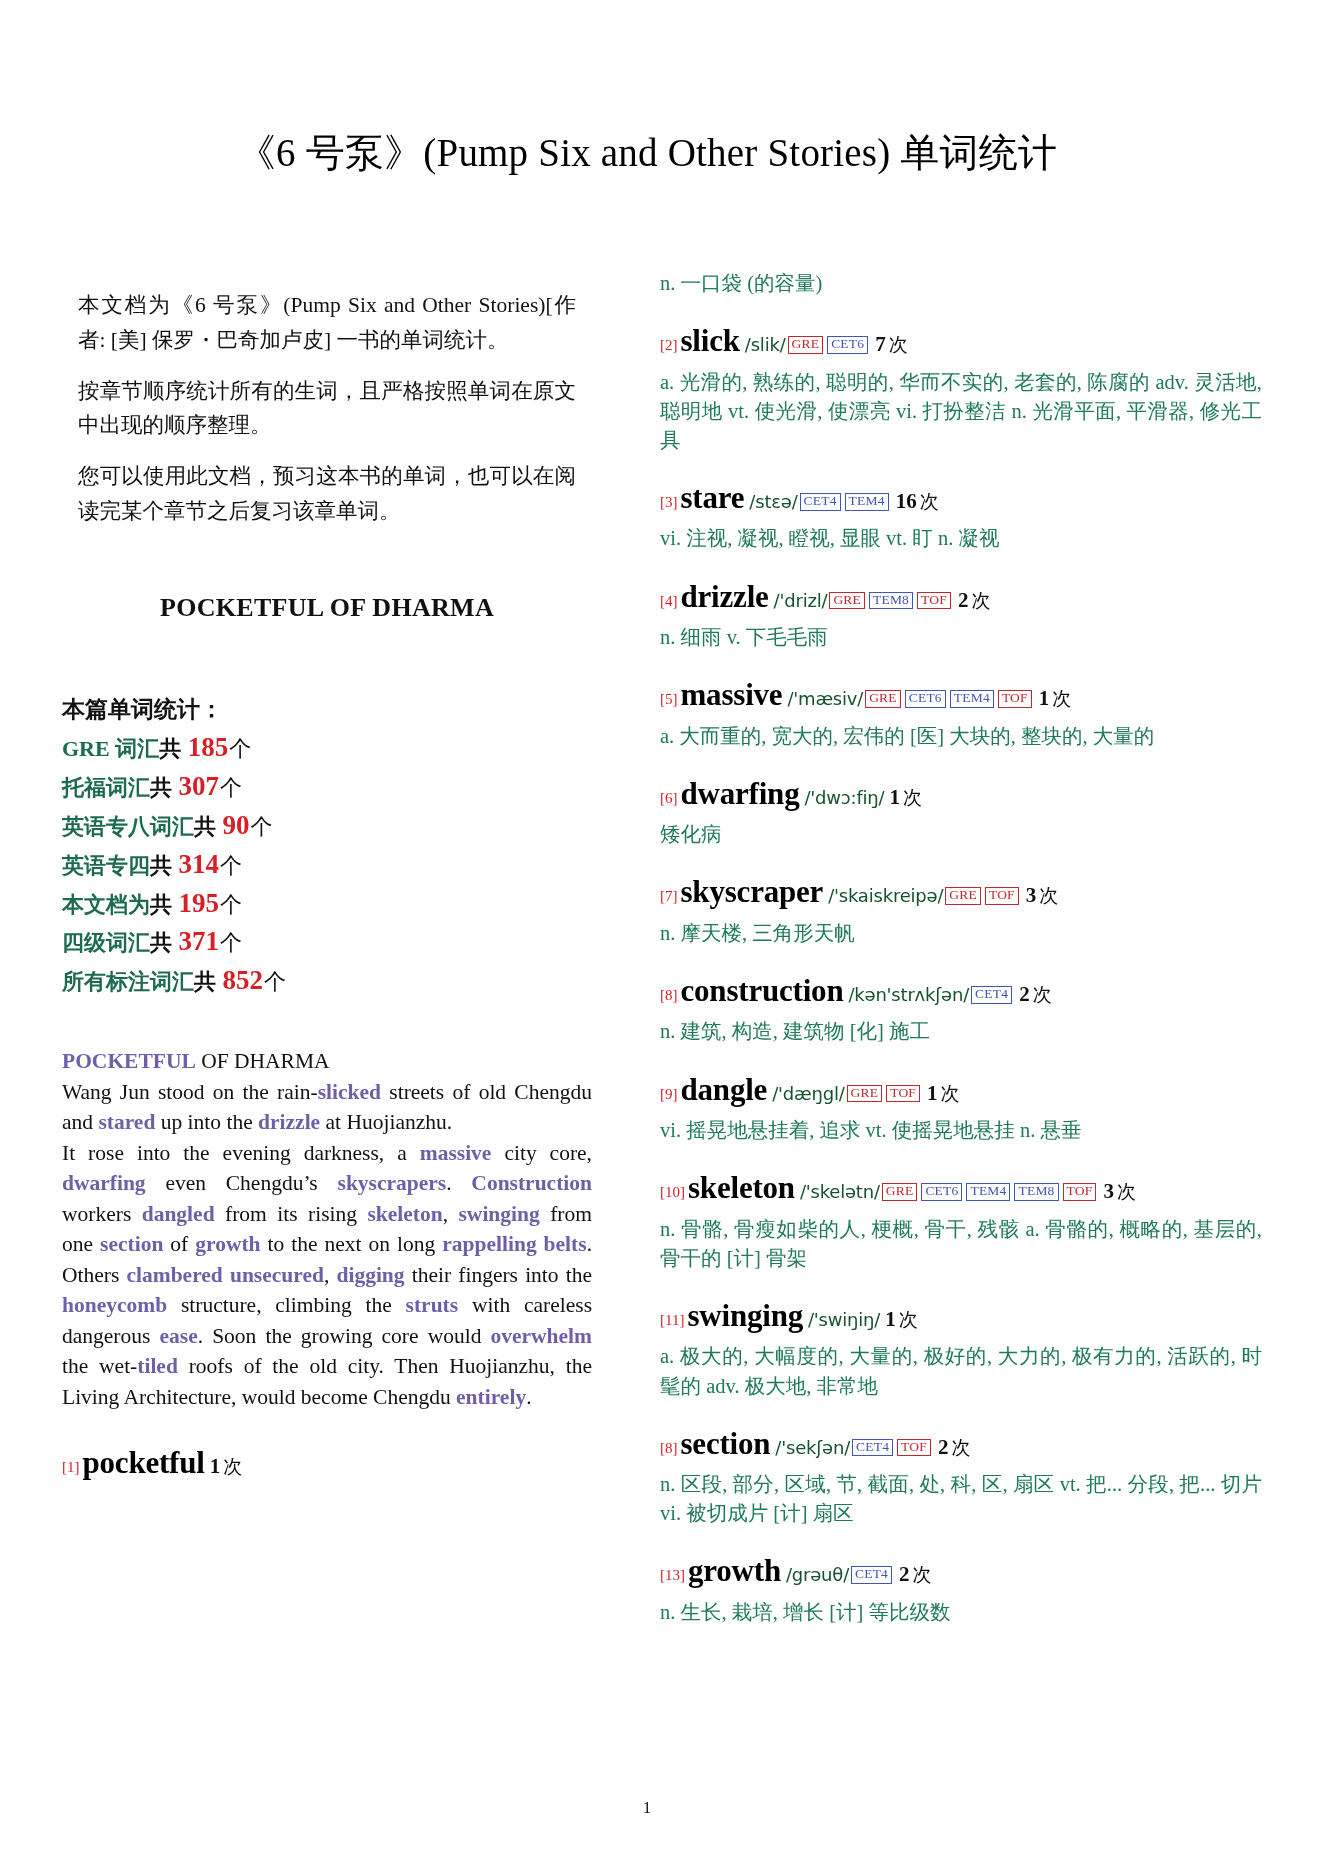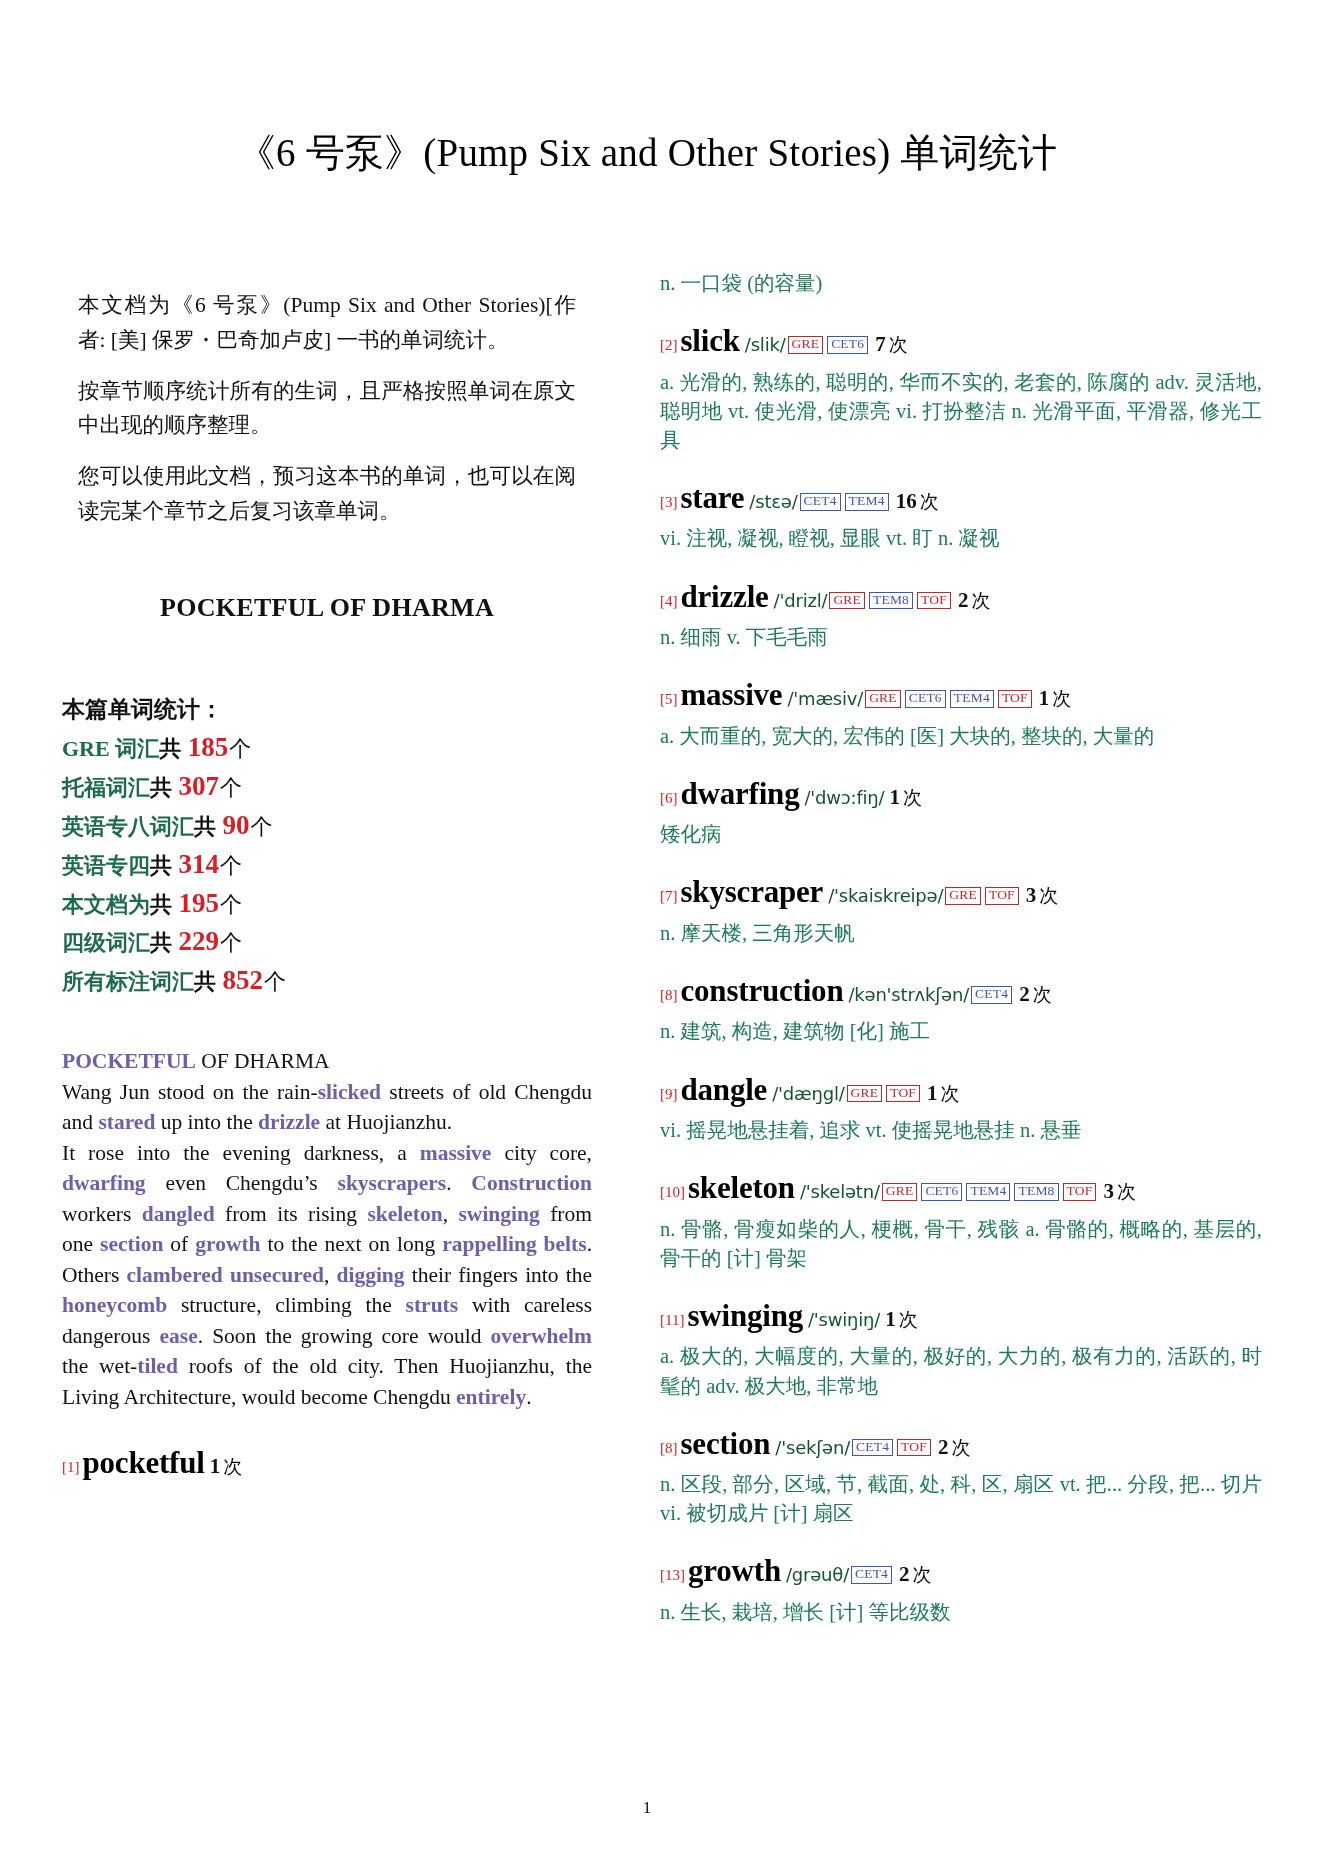--- a/index.html
+++ b/index.html
@@ -187,21 +187,21 @@
       <div class="chapter-heading">POCKETFUL OF DHARMA</div>
 
       <div class="stats">
         <div class="stats-title">本篇单词统计：</div>
         <div id="stats-rows">
             <div class="stat-row"><span class="lbl">GRE 词汇</span><span class="mid">共 </span><span class="num">185</span><span class="unit">个</span></div>
             <div class="stat-row"><span class="lbl">托福词汇</span><span class="mid">共 </span><span class="num">307</span><span class="unit">个</span></div>
             <div class="stat-row"><span class="lbl">英语专八词汇</span><span class="mid">共 </span><span class="num">90</span><span class="unit">个</span></div>
             <div class="stat-row"><span class="lbl">英语专四</span><span class="mid">共 </span><span class="num">314</span><span class="unit">个</span></div>
             <div class="stat-row"><span class="lbl">本文档为</span><span class="mid">共 </span><span class="num">195</span><span class="unit">个</span></div>
-            <div class="stat-row"><span class="lbl">四级词汇</span><span class="mid">共 </span><span class="num">229</span><span class="unit">个</span></div>
+            <div class="stat-row"><span class="lbl">四级词汇</span><span class="mid">共 </span><span class="num">371</span><span class="unit">个</span></div>
             <div class="stat-row"><span class="lbl">所有标注词汇</span><span class="mid">共 </span><span class="num">852</span><span class="unit">个</span></div>
           </div>
       </div>
 
       <div class="passage">
         <p class="passage-head">
           <span class="hl">POCKETFUL</span><span> OF DHARMA</span>
         </p>
         <p class="passage-body" id="passage-body"><span>Wang Jun stood on the rain-</span><span class="hl">slicked</span><span> streets of old Chengdu and </span><span class="hl">stared</span><span> up into the </span><span class="hl">drizzle</span><span> at Huojianzhu.</span><br><span>It rose into the evening darkness, a </span><span class="hl">massive</span><span> city core, </span><span class="hl">dwarfing</span><span> even Chengdu’s </span><span class="hl">skyscrapers</span><span>. </span><span class="hl">Construction</span><span> workers </span><span class="hl">dangled</span><span> from its rising </span><span class="hl">skeleton</span><span>, </span><span class="hl">swinging</span><span> from one </span><span class="hl">section</span><span> of </span><span class="hl">growth</span><span> to the next on long </span><span class="hl">rappelling belts</span><span>. Others </span><span class="hl">clambered unsecured</span><span>, </span><span class="hl">digging</span><span> their fingers into the </span><span class="hl">honeycomb</span><span> structure, climbing the </span><span class="hl">struts</span><span> with careless dangerous </span><span class="hl">ease</span><span>. Soon the growing core would </span><span class="hl">overwhelm</span><span> the wet-</span><span class="hl">tiled</span><span> roofs of the old city. Then Huojianzhu, the Living Architecture, would become Chengdu </span><span class="hl">entirely</span><span>.</span></p>
       </div>

